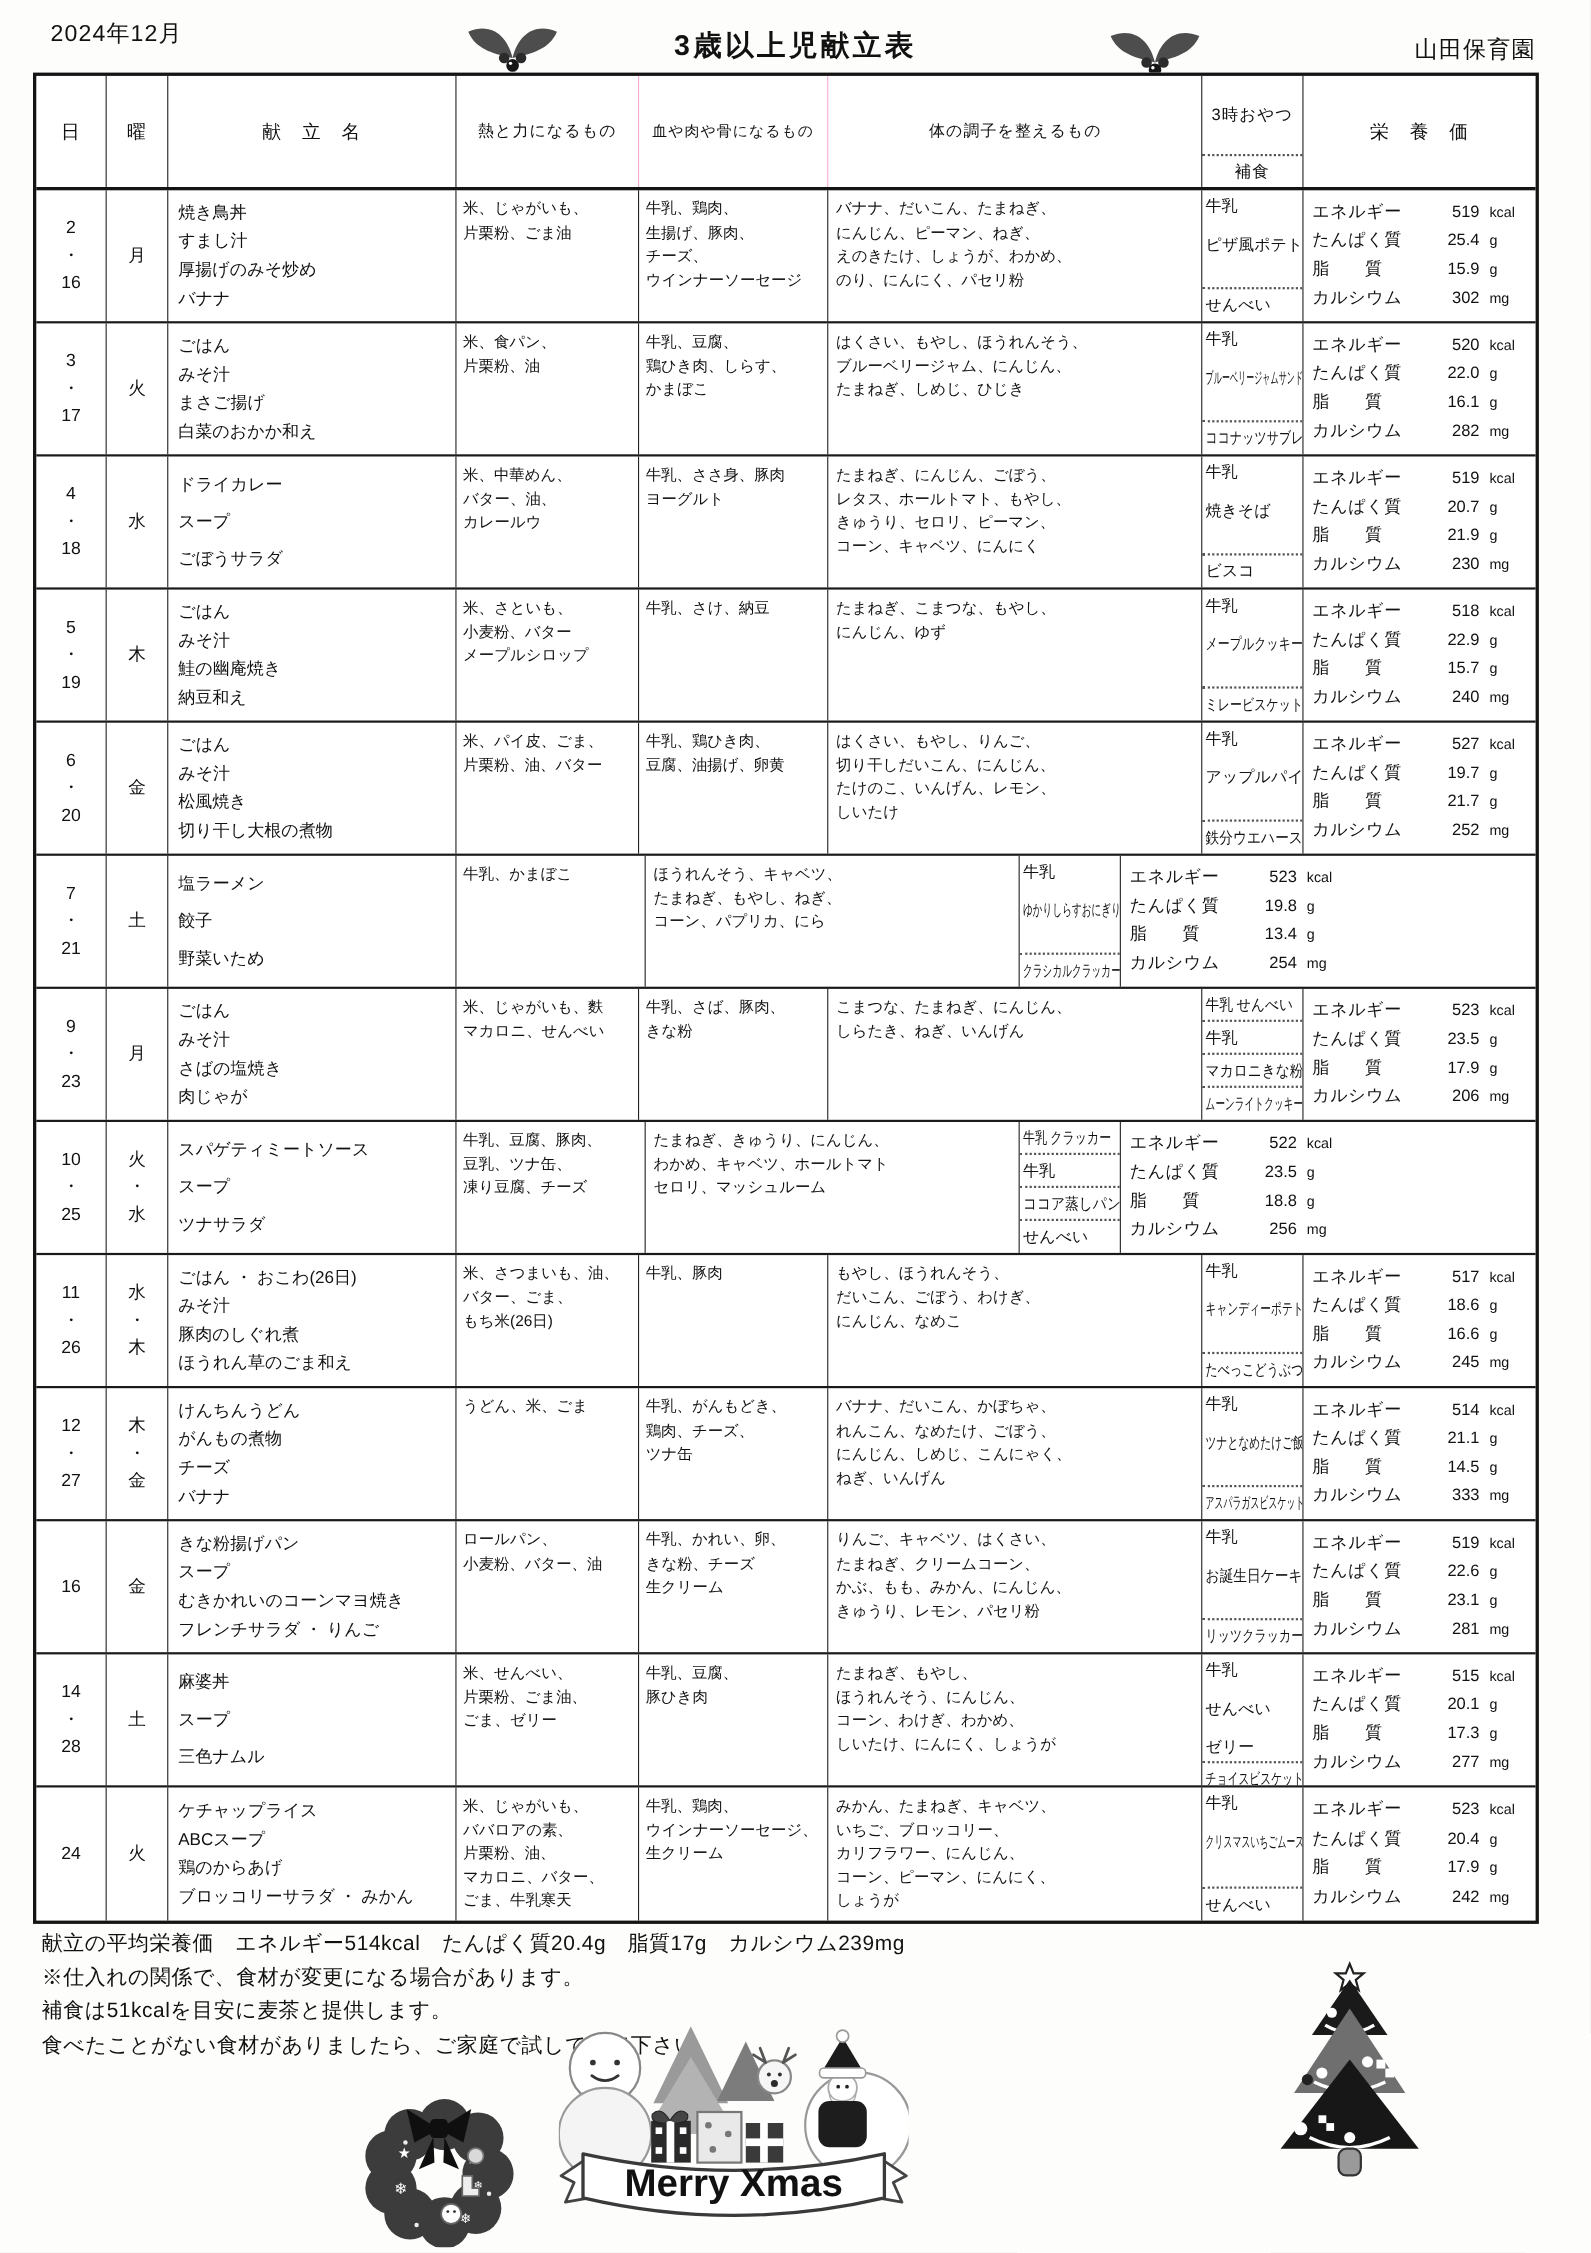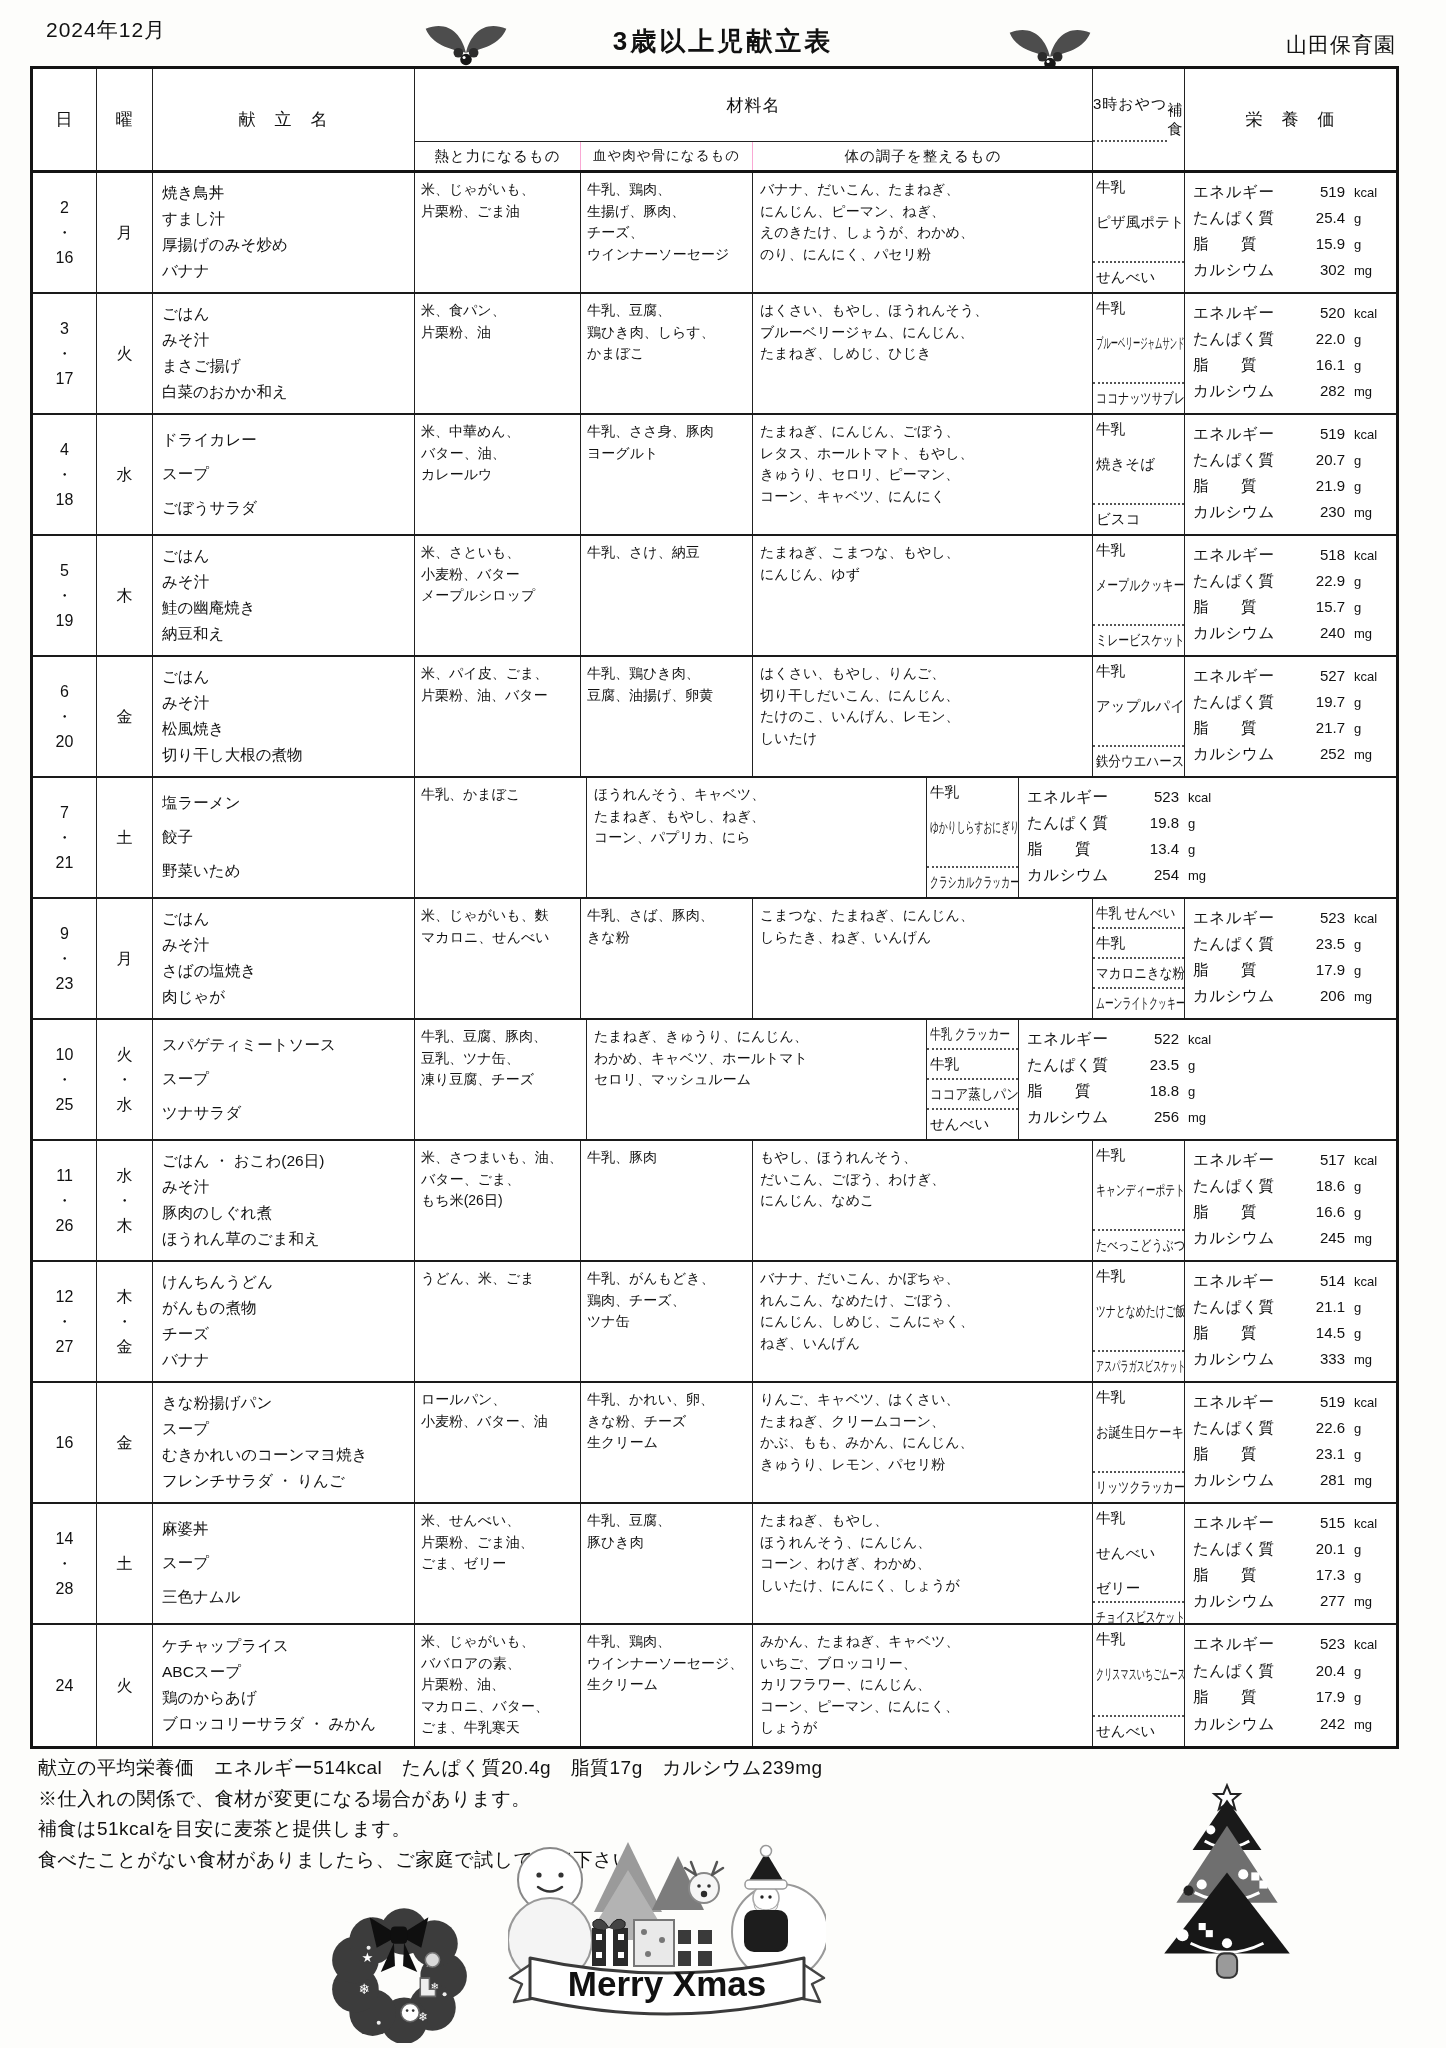--- a/index.html
+++ b/index.html
@@ -18,21 +18,21 @@
   .holly.l{ left:418px; top:22px; } .holly.r{ left:1002px; top:26px; }
 
   
   .menu-table{ position:absolute; left:30px; top:66px; width:1369px;
     border:3px solid #141414; background:#fff; }
   .thead{ display:flex; height:104px; border-bottom:3px solid #141414; }
   .hc{ border-right:1px solid #222; display:flex; align-items:center; justify-content:center;
     font-size:17px; letter-spacing:1px; flex-shrink:0; }
   .w-day{ width:64px; } .w-week{ width:56px; } .w-menu{ width:262px; }
   .w-group{ width:678px; padding:0; flex-direction:column; align-items:stretch; }
-  .w-snack{ width:92px; padding:0; flex-direction:row; align-items:stretch; }
+  .w-snack{ width:92px; padding:0; flex-direction:column; align-items:stretch; }
   .w-nut{ width:211px; border-right:none; }
   .group-top{ height:73px; display:flex; align-items:center; justify-content:center;
     border-bottom:1px solid #222; }
   .group-bottom{ display:flex; flex:1; }
   .sub{ display:flex; align-items:center; justify-content:center; font-size:14.5px;
     border-right:1px solid #f9a8d4; flex-shrink:0; }
   .sub:last-child{ border-right:none; }
   .sub.s1{ width:166px; } .sub.s2{ width:172px; font-size:13.5px; } .sub.s3{ width:340px; }
   .snack-top{ height:73px; display:flex; align-items:center; justify-content:center;
     border-bottom:2px dotted #555; font-size:15px; }
@@ -98,21 +98,20 @@
       <circle cx="48" cy="36" r="1.6" fill="#fff"></circle>
   </svg>
   <div class="school">山田保育園</div>
 
   <div class="menu-table">
     <div class="thead">
       <div class="hc w-day">日</div>
       <div class="hc w-week">曜</div>
       <div class="hc w-menu">献　立　名</div>
       <div class="hc w-group">
-        <div class="group-top">材料名</div>
         <div class="group-bottom">
           <div class="sub s1">熱と力になるもの</div>
           <div class="sub s2">血や肉や骨になるもの</div>
           <div class="sub s3">体の調子を整えるもの</div>
         </div>
       </div>
       <div class="hc w-snack">
         <div class="snack-top">3時おやつ</div>
         <div class="snack-bottom">補食</div>
       </div>

